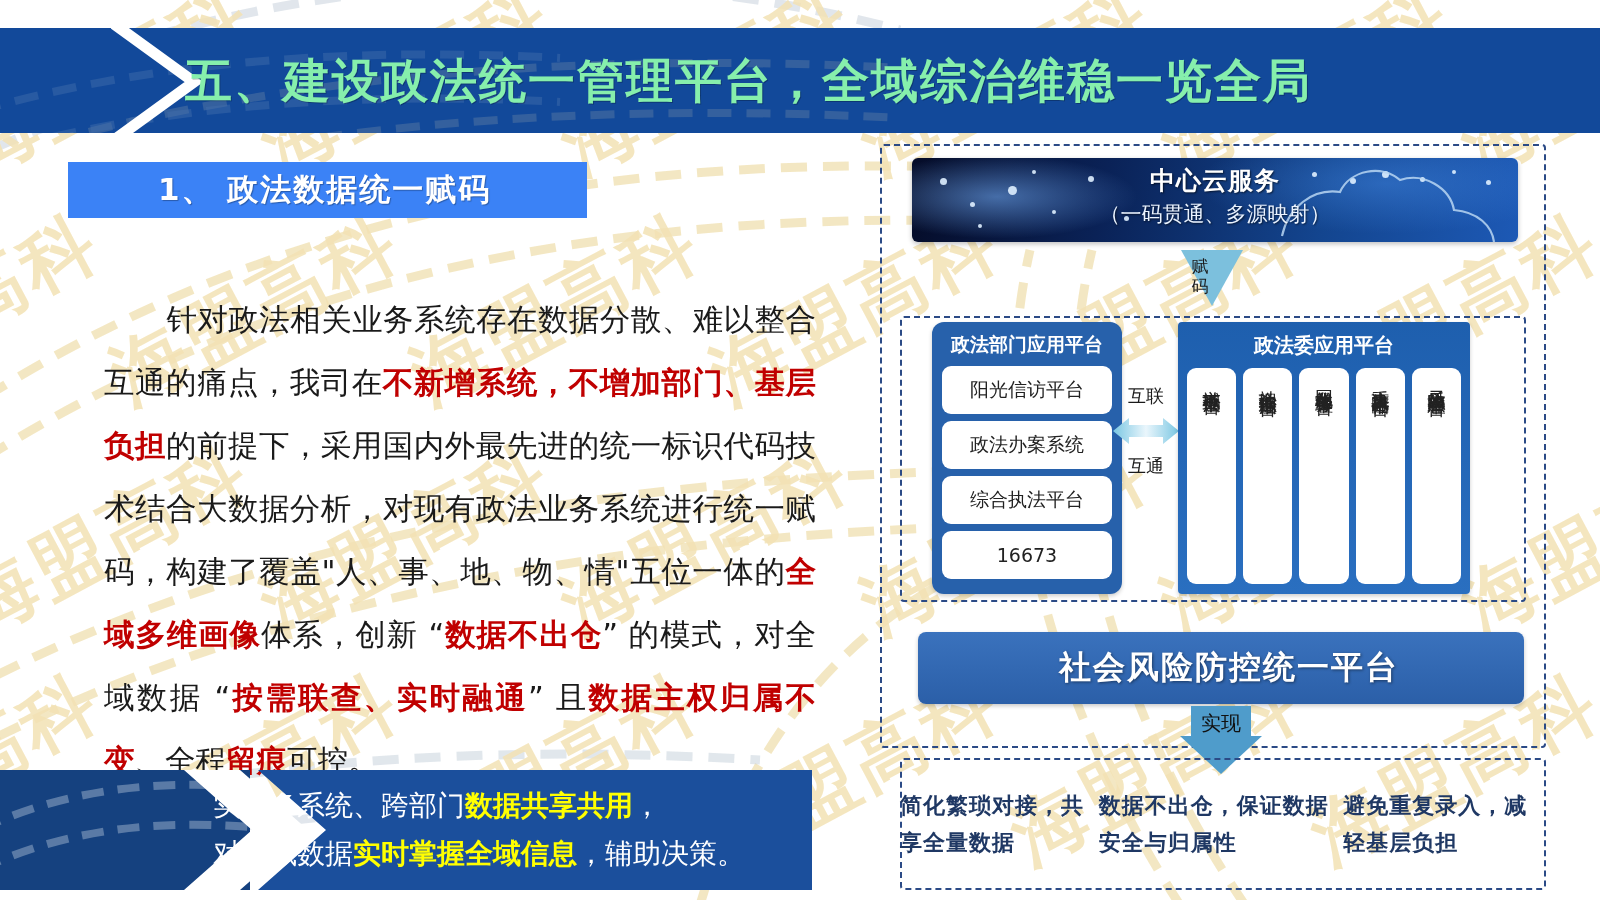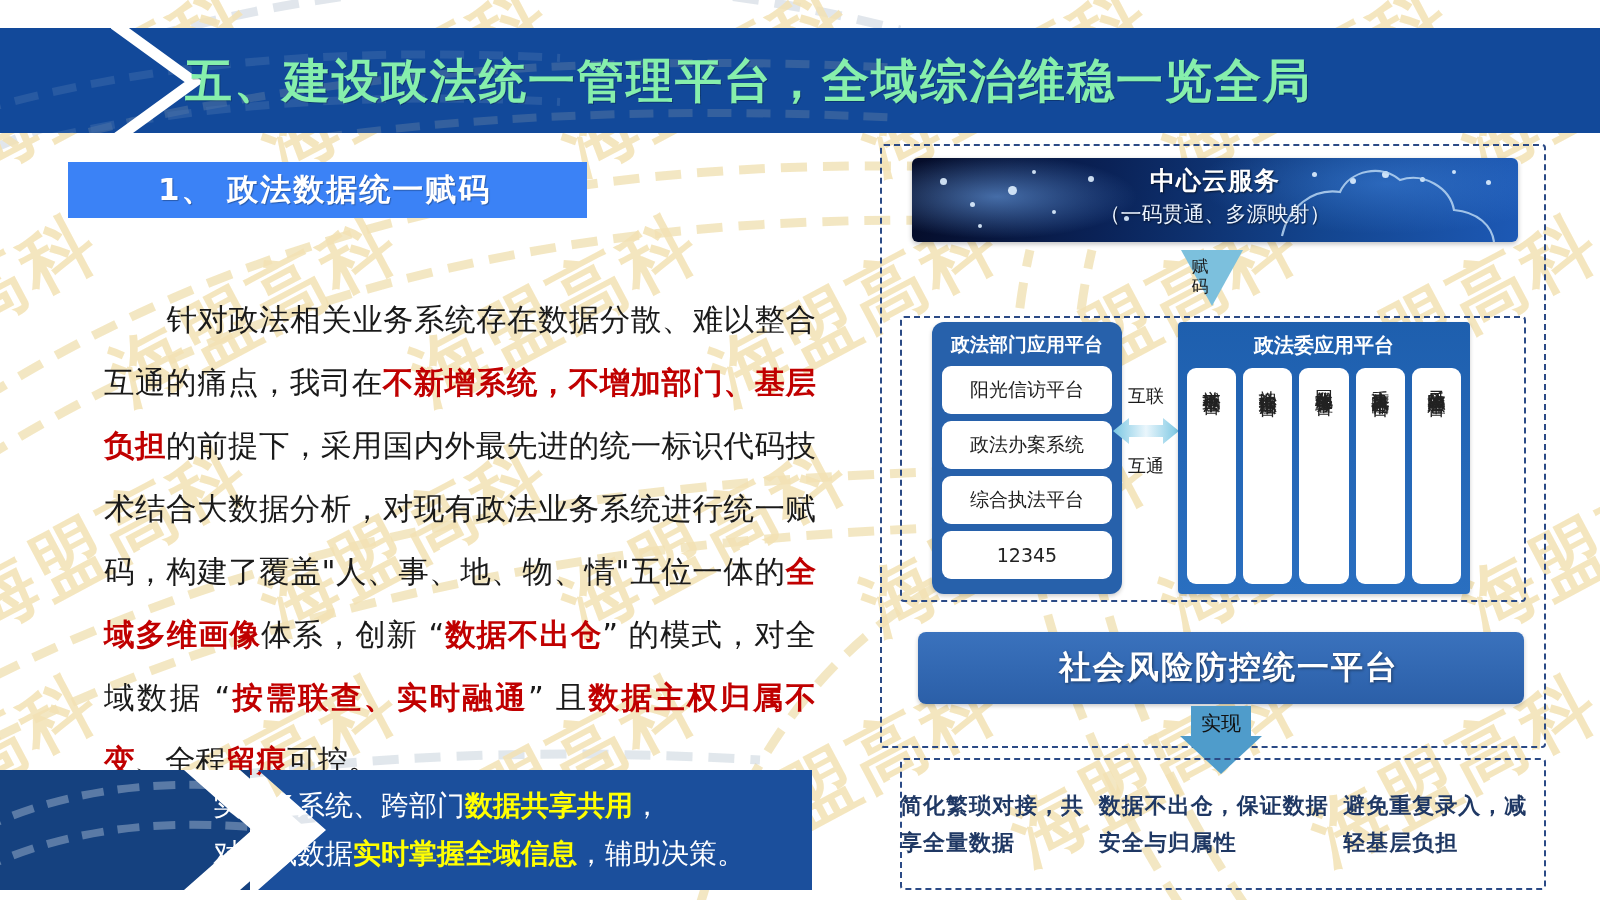--- a/index.html
+++ b/index.html
@@ -358,21 +358,21 @@
   </div>
 
   <div class="dashed-inner"></div>
 
   <div class="dept-panel">
     <div class="dept-title">政法部门应用平台</div>
     <div class="dept-list" id="dept-list">
         <div class="dept-item">阳光信访平台</div>
         <div class="dept-item">政法办案系统</div>
         <div class="dept-item">综合执法平台</div>
-        <div class="dept-item">12345</div>
+        <div class="dept-item">16673</div>
       </div>
   </div>
 
   <div class="link-block">
     <div class="link-lbl">互联</div>
     <div class="dbl-arrow">
       <svg width="66" height="34" viewBox="0 0 66 34">
         <defs>
           <linearGradient id="dbl" x1="0" y1="0" x2="1" y2="0">
             <stop offset="0%" stop-color="#79c6e2"></stop>

